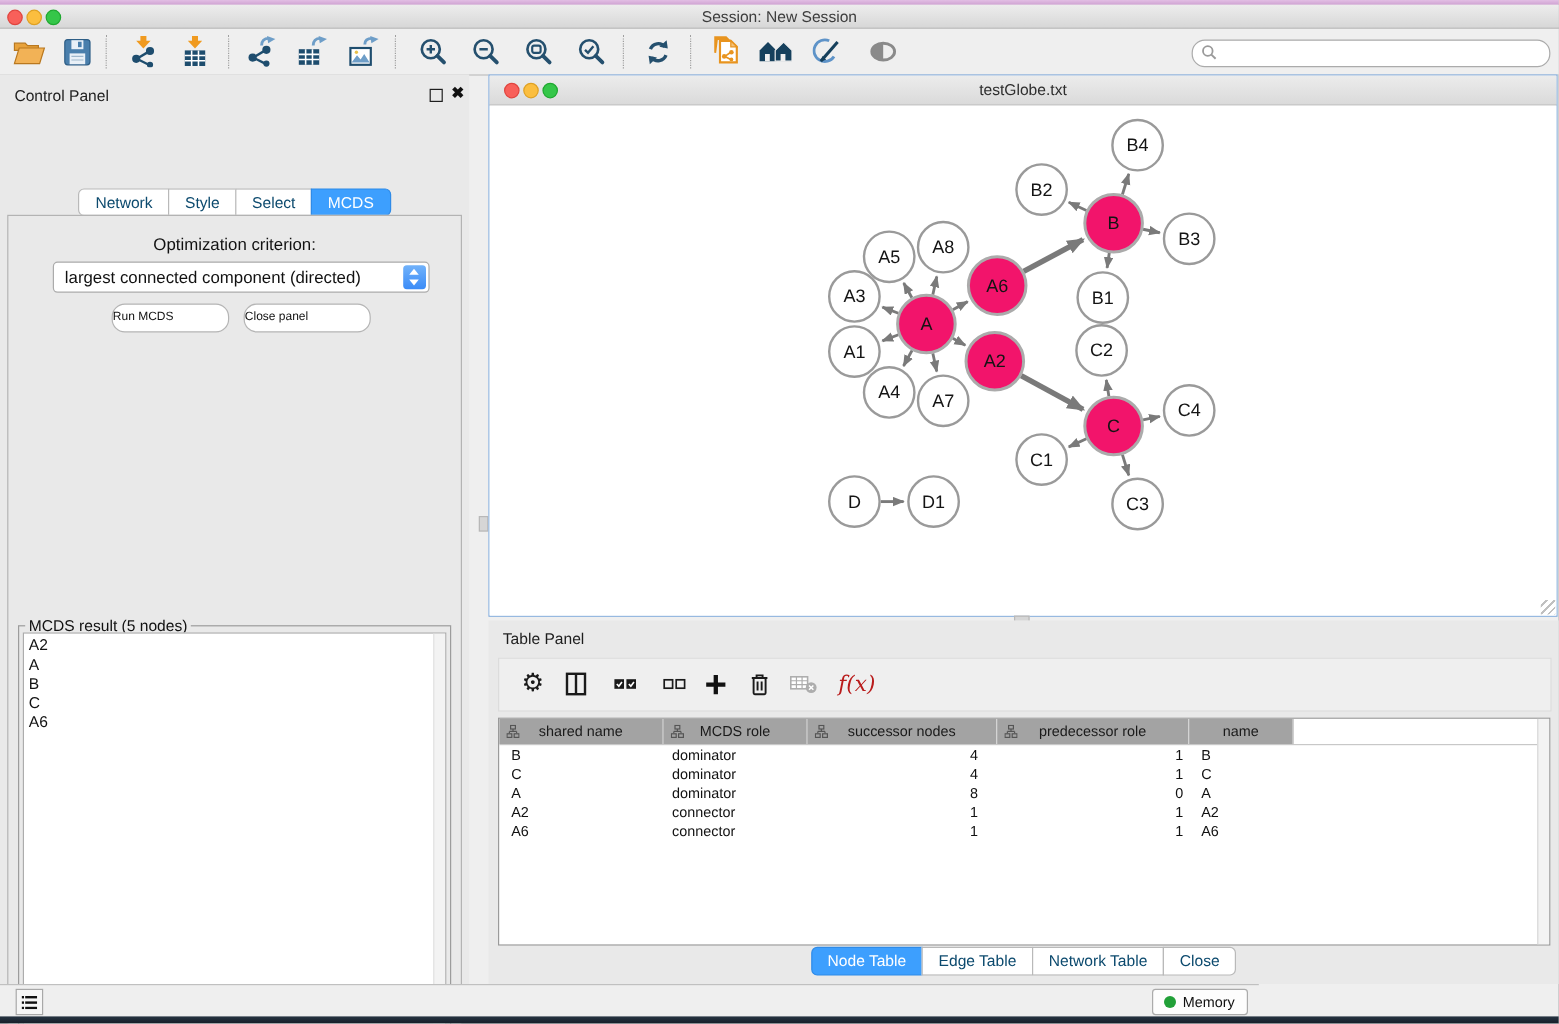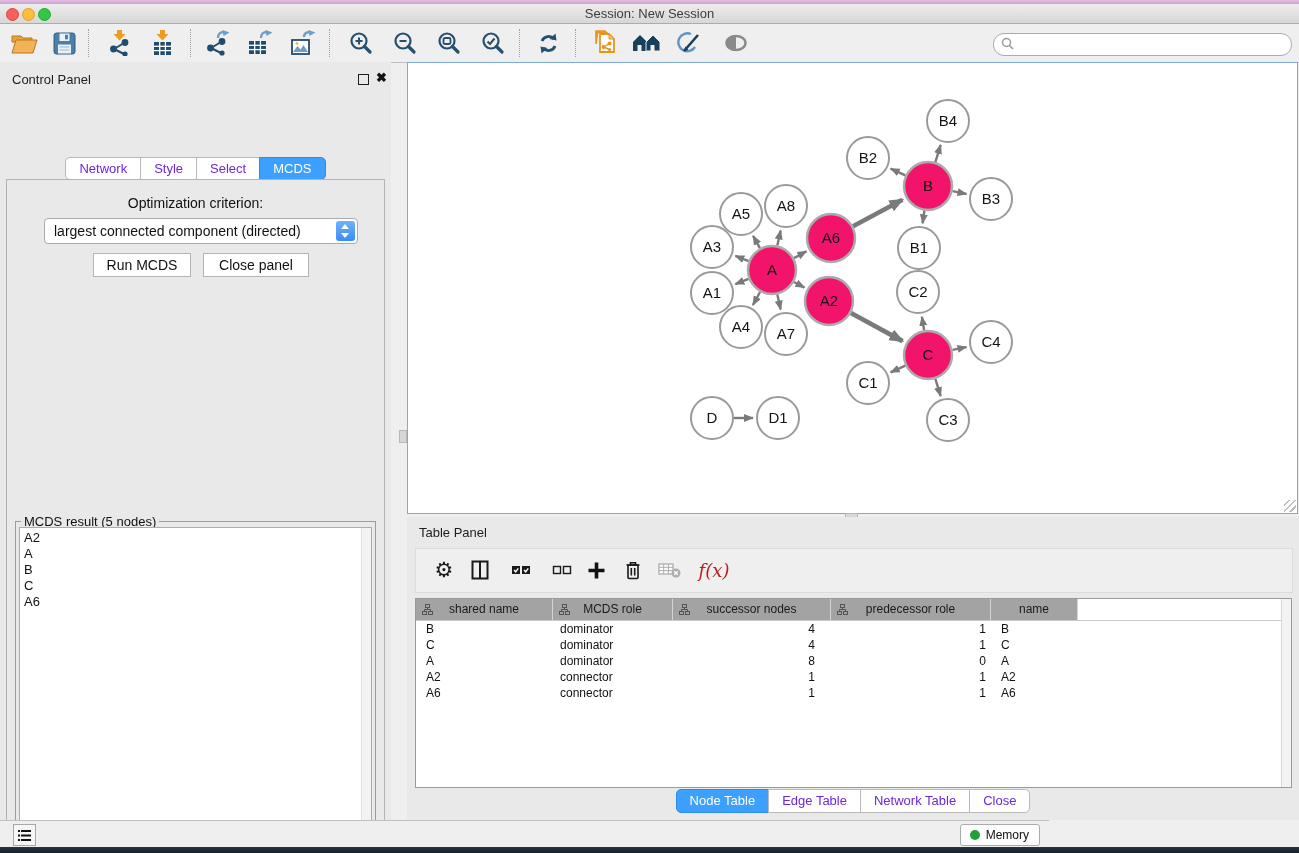--- a/index.html
+++ b/index.html
@@ -26,32 +26,32 @@
   .searchbox input{position:absolute;left:24px;top:1px;width:262px;height:17px;border:none;outline:none;font-size:12px;background:transparent;}
 
   
   .control-panel{position:absolute;left:0;top:62px;width:391px;height:758px;background:#E9E9E9;}
   .panel-title{position:absolute;left:12px;top:10px;font-size:13px;color:#1E1E1E;}
   .float-ico{position:absolute;width:9px;height:9px;border:1.5px solid #1E1E1E;top:12px;}
   .close-ico{position:absolute;top:9px;font-size:13px;font-weight:bold;color:#111;line-height:14px;}
   .cp-pane{position:absolute;left:6px;top:117px;width:377px;height:683px;border:1px solid #B3B3B3;background:#E9E9E9;}
   .seg{display:flex;}
   .cp-tabs{position:absolute;left:0;right:0;top:95px;justify-content:center;}
-  .seg-btn{height:21px;line-height:21px;padding:0 13px;background:#fff;border:1px solid #B9B9B9;margin-left:-1px;font-size:13px;color:#6d28d9;}
+  .seg-btn{height:21px;line-height:21px;padding:0 13px;background:#fff;border:1px solid #B9B9B9;margin-left:-1px;font-size:13px;color:#0c4a6e;}
   .seg-btn:first-child{border-radius:5px 0 0 5px;margin-left:0;}
   .seg-btn:last-child{border-radius:0 5px 5px 0;}
   .seg-btn.active{background:var(--accent,#3D9FFE);border-color:#2F8BE8;color:#fff;}
   .opt-label{position:absolute;left:0;right:0;top:15px;text-align:center;font-size:14px;color:#111;}
   .dropdown{position:absolute;left:37px;top:38px;width:312px;height:24px;background:#fff;border:1px solid #ABABAB;border-radius:4px;}
   .dd-text{position:absolute;left:9px;top:0;line-height:24px;font-size:14px;color:#111;white-space:nowrap;}
   .dd-step{position:absolute;right:2px;top:2px;width:19px;height:20px;border-radius:3px;background:linear-gradient(#71B2FA,#3A8BF7);}
   .chev{position:absolute;left:5px;width:0;height:0;border-left:4.5px solid transparent;border-right:4.5px solid transparent;}
   .chev.up{top:3px;border-bottom:5px solid #fff;}
   .chev.dn{top:12px;border-top:5px solid #fff;}
-  .btn{position:absolute;height:22px;background:#fff;border:1px solid #B5B5B5;border-radius:0;font-size:14px;text-align:center;line-height:22px;color:#111;}
+  .btn{position:absolute;height:22px;background:#fff;border:1px solid #B5B5B5;border-radius:11px;font-size:10px;text-align:left;line-height:22px;color:#111;}
   .fieldset{position:absolute;left:8px;right:8px;top:341px;bottom:5px;border:1px solid #9C9C9C;}
   .legend{position:absolute;top:-8px;left:5px;background:#E9E9E9;padding:0 3px;font-size:13px;color:#111;}
   .listbox{position:absolute;left:3px;right:3px;top:5px;bottom:3px;background:#fff;border:1px solid #ACACAC;overflow:hidden;}
   .list-item{font-size:13px;line-height:16px;padding-left:4px;color:#111;}
   .listbox .list-inner{padding-top:2px;}
   .scroll-track{position:absolute;top:0;right:0;bottom:0;width:9px;background:#F3F3F3;border-left:1px solid #E2E2E2;}
 
   
   .grip-v{position:absolute;left:399px;top:430px;width:6px;height:11px;background:#D6D6D6;border:1px solid #B8B8B8;}
   .grip-h{position:absolute;left:845px;top:513px;width:11px;height:5px;background:#D6D6D6;border:1px solid #B8B8B8;}
@@ -294,20 +294,26 @@
             </div>
           <div class="scroll-track"></div>
         </div>
       </div>
     </div>
   </div>
 
   <div class="grip-v"></div>
 
   <div class="net-window">
+    <div class="net-titlebar">
+      <span class="tl red" style="left:12px;top:6px"></span>
+      <span class="tl yellow" style="left:28px;top:6px"></span>
+      <span class="tl green" style="left:44px;top:6px"></span>
+      <div class="title">testGlobe.txt</div>
+    </div>
     <div class="net-canvas">
       <svg id="graph" width="889" height="426">
           <defs>
             <marker id="arr" markerUnits="userSpaceOnUse" markerWidth="11" markerHeight="9" refX="9" refY="4" orient="auto">
               <path d="M0,0 L10,4 L0,8 Z" fill="#7A7A7A"></path>
             </marker>
             <marker id="arrBig" markerUnits="userSpaceOnUse" markerWidth="16" markerHeight="13" refX="13" refY="6" orient="auto">
               <path d="M0,0 L15,6 L0,12 Z" fill="#7A7A7A"></path>
             </marker>
           </defs>

